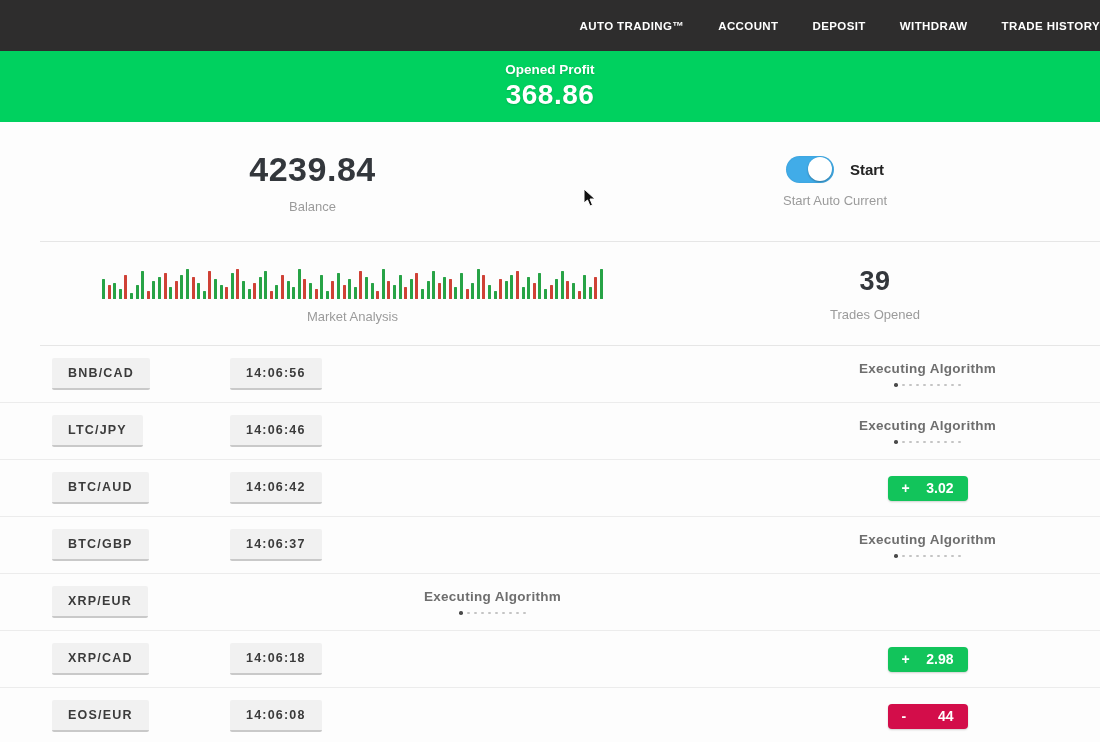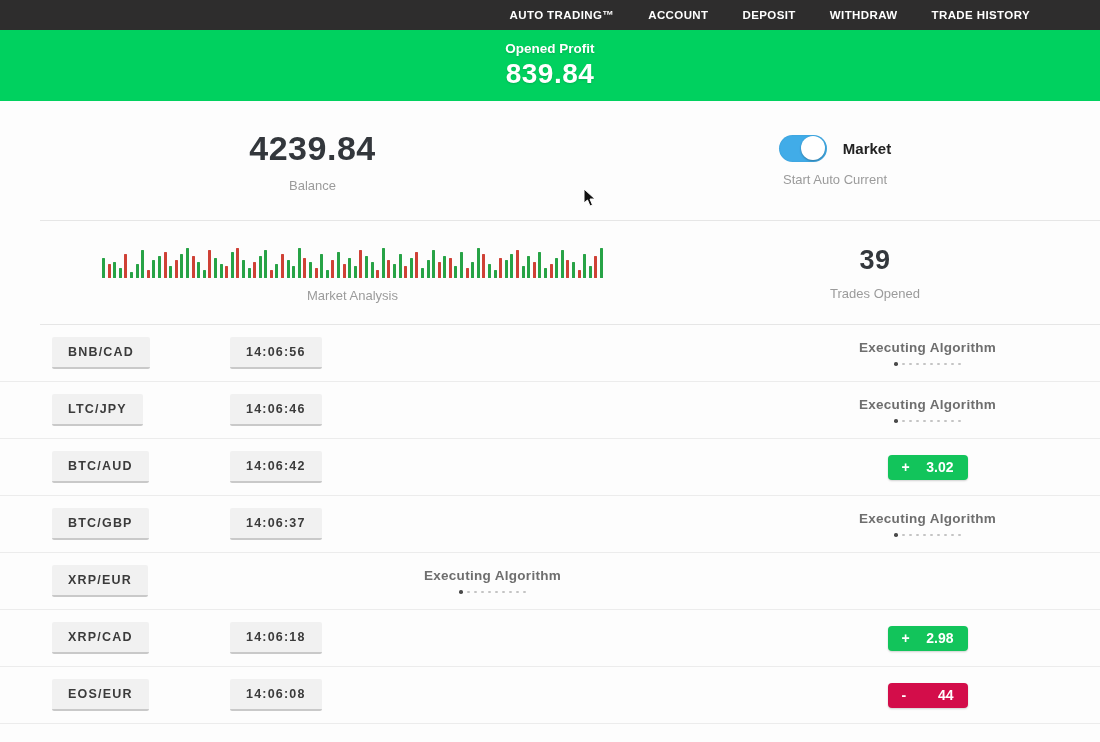--- a/index.html
+++ b/index.html
@@ -6,26 +6,25 @@
   html,body { width:1100px; height:742px; overflow:hidden; }
   body {
     font-family:"Liberation Sans", sans-serif;
     background:#fdfdfd;
     color:#2f3237;
     position:relative;
   }
 
   
   .topnav {
-    height:30px;
+    height:51px;
     background:#2e2d2d;
     display:flex;
     align-items:center;
     justify-content:flex-end;
-    padding-right:70px;
   }
   .nav-item {
     color:#ffffff;
     font-size:11.5px;
     font-weight:bold;
     letter-spacing:.4px;
     margin-left:34px;
     cursor:pointer;
     text-decoration:none;
     white-space:nowrap;
@@ -151,34 +150,34 @@
       <a class="nav-item">AUTO TRADING™</a>
       <a class="nav-item">ACCOUNT</a>
       <a class="nav-item">DEPOSIT</a>
       <a class="nav-item">WITHDRAW</a>
       <a class="nav-item">TRADE HISTORY</a>
     </div>
 </nav>
 
 <section class="banner">
   <div class="banner-label">Opened Profit</div>
-  <div class="banner-value">839.84</div>
+  <div class="banner-value">368.86</div>
 </section>
 
 <section class="stats-row first">
   <div class="cell-center">
     <div class="big-number">4239.84</div>
     <div class="sub-label">Balance</div>
   </div>
   <div class="cell-center">
     <div class="toggle-wrap">
       <div class="switch">
         <span class="knob"></span>
       </div>
-      <span class="toggle-label">Market</span>
+      <span class="toggle-label">Start</span>
     </div>
     <div class="sub-label">Start Auto Current</div>
   </div>
   <div></div>
 </section>
 
 <section class="stats-row second">
   <div class="cell-center">
     <div class="bars" id="market-bars">
         <span class="bar" style="height: 20px; background: rgb(39, 163, 70);"></span>

